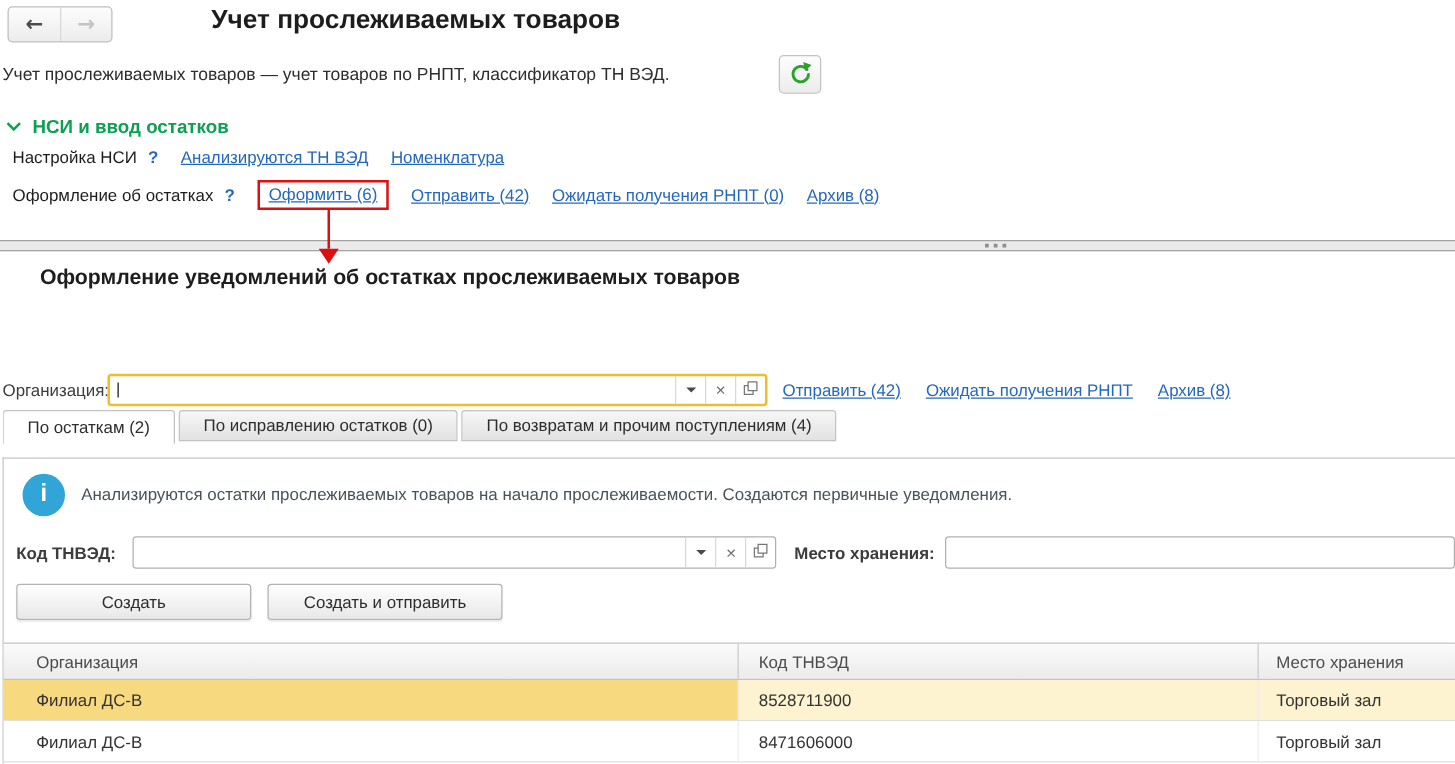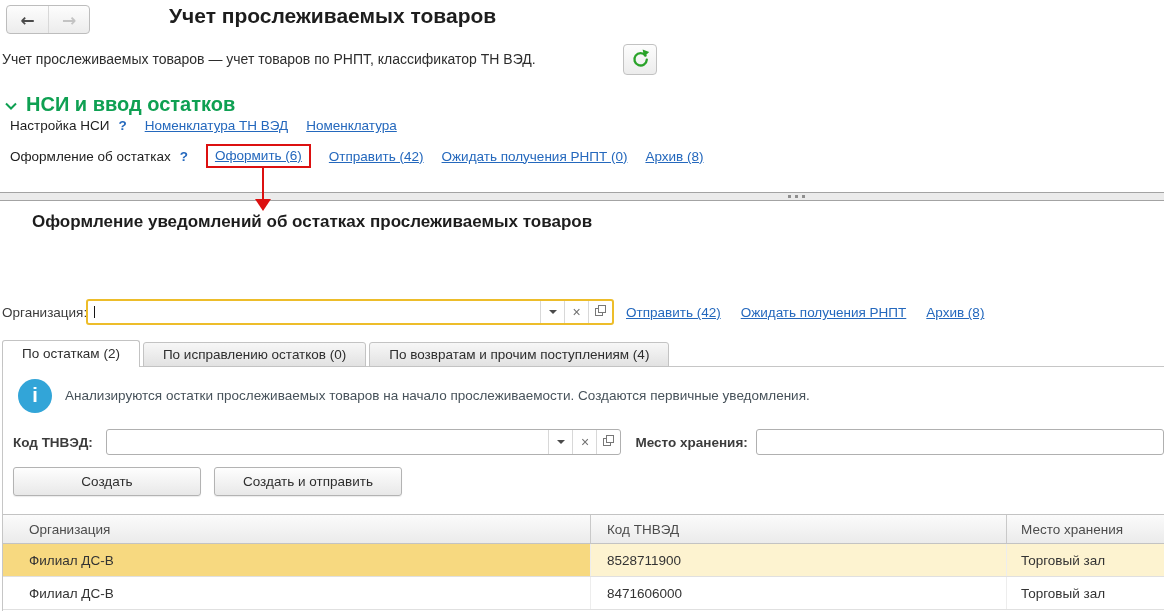--- a/index.html
+++ b/index.html
@@ -22,21 +22,21 @@
   .page-title { position:absolute; left:169px; top:4px; font-size:21px; font-weight:700; color:#1d1d1d; }
   .subtitle   { position:absolute; left:2px; top:51px; font-size:14px; color:#2d2d2d; }
 
   .refresh { position:absolute; left:623px; top:44px; width:34px; height:31px;
              border:1px solid #c2c2c2; border-radius:4px;
              background:linear-gradient(#fdfdfd,#ececec);
              display:flex; align-items:center; justify-content:center; cursor:pointer; }
 
   
   .section-head { position:absolute; left:4px; top:93px; display:flex; align-items:center; gap:8px;
-                  font-size:20px; font-weight:700; color:#0ea052; cursor:pointer; }
+                  font-size:15px; font-weight:700; color:#0ea052; cursor:pointer; }
   .nsi-row { position:absolute; left:10px; display:flex; align-items:center; gap:18px; white-space:nowrap; }
   .row-settings { top:118px; }
   .row-notif    { top:144px; }
   .nsi-label-wrap { display:flex; align-items:center; gap:9px; }
   .nsi-label { font-weight:400; color:#1d1d1d; }
   .help { color:#2468bd; font-weight:700; cursor:pointer; }
 
   
   .red-box { border:2px solid #dc1010; padding:2px 7px 3px; position:relative; }
   .annot-line { position:absolute; left:calc(50% + 4px); top:calc(100% + 2px);
@@ -63,21 +63,21 @@
   .tri { width:0; height:0; border-left:4px solid transparent; border-right:4px solid transparent;
          border-top:4px solid #4a4a4a; }
   .clear { font-size:14px; }
   .caret { position:absolute; left:6px; top:5px; bottom:5px; width:1px; background:#141414; }
 
   .org-label { position:absolute; left:2px; top:305px; color:#3c3c3c; }
   .org-field { position:absolute; left:86px; top:299px; width:528px; }
   .org-links { position:absolute; left:626px; top:305px; display:flex; gap:20px; white-space:nowrap; }
 
   
-  .tabs { position:absolute; left:2px; top:340px; display:flex; align-items:flex-end; z-index:2; }
+  .tabs { position:absolute; left:2px; top:328px; display:flex; z-index:2; }
   .tab { height:25px; line-height:24px; padding:0 19px; border:1px solid #c3c3c3;
          border-radius:3px 3px 0 0; background:linear-gradient(#f7f7f7,#e2e2e2);
          margin-right:3px; color:#2e2e2e; cursor:pointer; white-space:nowrap; }
   .tab.active { background:#fff; height:27px; line-height:26px; border-bottom:0; position:relative; z-index:3; }
 
   
   .panel { position:absolute; left:2px; top:366px; width:1162px; height:245px;
            border-left:1px solid #c6c6c6; border-top:1px solid #c6c6c6; }
   .info-row { display:flex; align-items:center; gap:13px; padding:11px 0 0 15px; height:46px; }
   .info-icon { width:34px; height:34px; border-radius:50%; background:#32a5d8; color:#fff;
@@ -135,21 +135,21 @@
     </svg>
   </span>
   <span>НСИ и ввод остатков</span>
 </div>
 
 <div class="nsi-row row-settings">
   <span class="nsi-label-wrap">
     <span class="nsi-label">Настройка НСИ</span>
     <span class="help">?</span>
   </span>
-  <a>Номенклатура ТН ВЭД</a>
+  <a>Анализируются ТН ВЭД</a>
   <a>Номенклатура</a>
 </div>
 
 <div class="nsi-row row-notif">
   <span class="nsi-label-wrap">
     <span class="nsi-label">Оформление об остатках</span>
     <span class="help">?</span>
   </span>
   <span class="red-box">
     <a>Оформить (6)</a>

